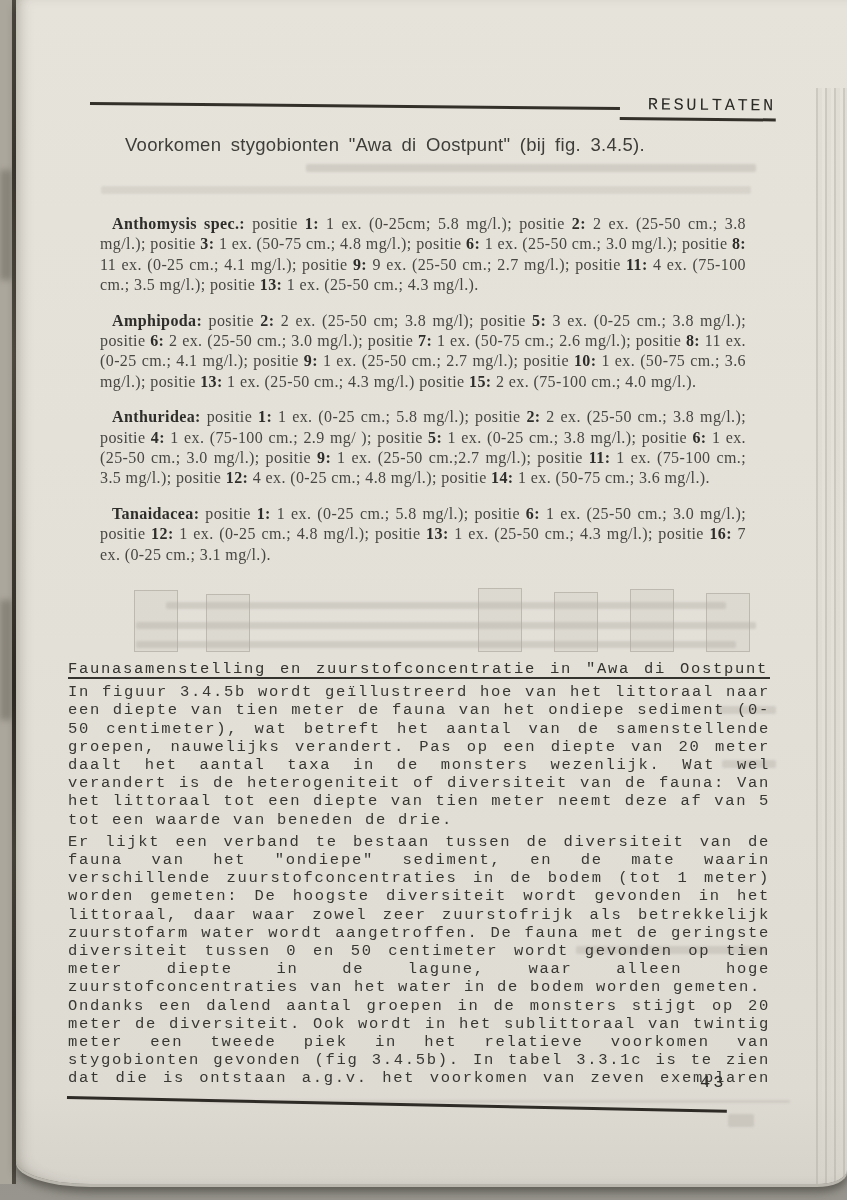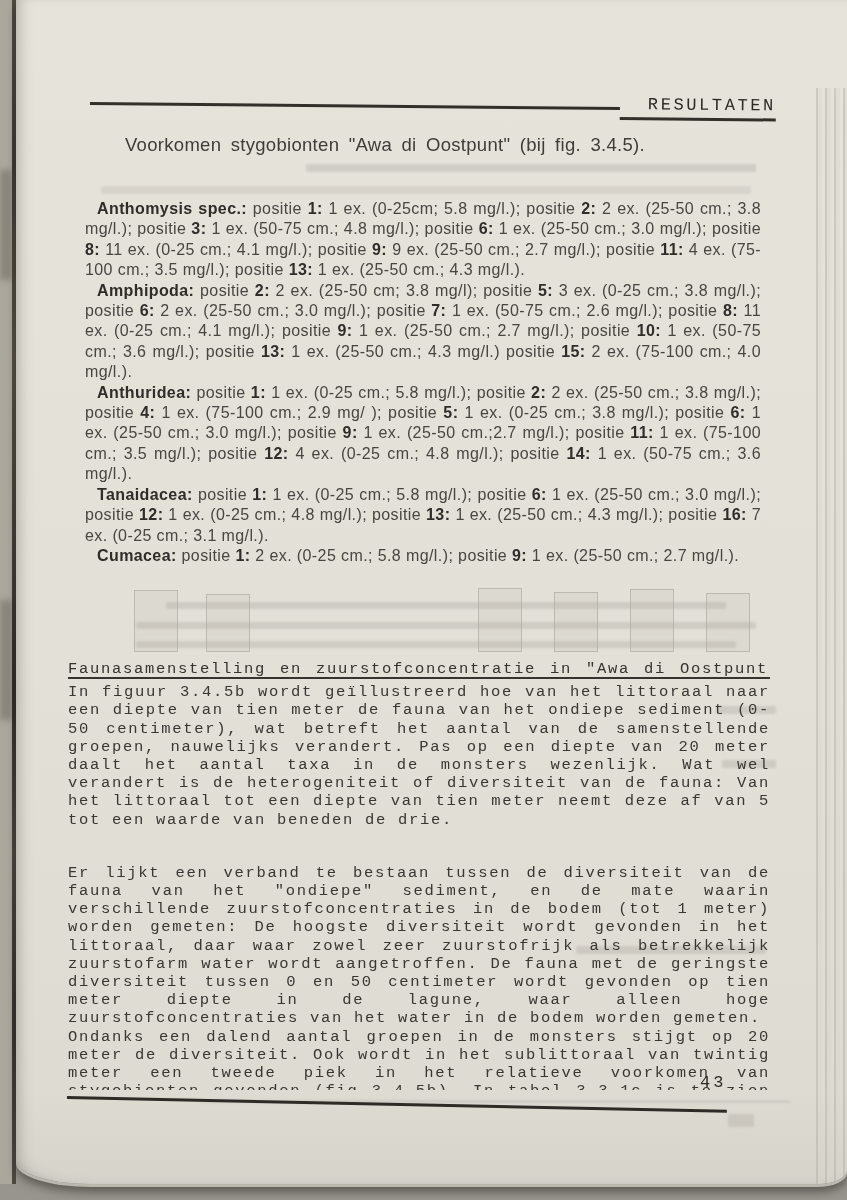--- a/index.html
+++ b/index.html
@@ -62,34 +62,34 @@
   .title{
     position:absolute;left:109px;top:134px;margin:0;
     font-size:18.5px;font-weight:400;color:#3e3d38;word-spacing:4px;letter-spacing:.3px;
   }
   
   .species{
     position:absolute;left:69px;top:199px;width:676px;
     font-size:16px;line-height:20.4px;letter-spacing:.4px;
     color:#474641;text-align:justify;
   }
-  .species p{margin:0;text-indent:12px;}
+  .species p{margin:15px;text-indent:12px;font-family:Liberation Serif, serif;}
   .species .bold{font-weight:700;color:#2e2d29;}
   
   .section{
     position:absolute;left:52px;top:660px;width:702px;height:430px;overflow:hidden;
     font-family:"Liberation Mono",monospace;font-size:15.5px;line-height:18.2px;
     letter-spacing:1.7px;color:#383732;
   }
   .section-heading{
     text-decoration:underline;text-underline-offset:4px;text-decoration-thickness:1.5px;
     word-spacing:3px;margin-bottom:5px;white-space:nowrap;color:#34332e;
   }
   .tw-para{margin:0;text-align:justify;}
-  .tw-para:first-child{margin-bottom:35px;}
+  .tw-para:first-child{margin-bottom:4px;}
   
   .footer-rule{
     position:absolute;left:51px;top:1096px;width:660px;height:3px;background:#2e2b26;
     transform:rotate(1.2deg);transform-origin:left top;
   }
   .page-number{
     position:absolute;left:684px;top:1073px;
     font-family:"Liberation Mono",monospace;font-size:17px;letter-spacing:3px;color:#2c2b26;
   }
 </style>
@@ -125,21 +125,20 @@
   <div class="header-rule"></div>
   <div class="running-header">RESULTATEN</div>
 
   <h1 class="title">Voorkomen stygobionten "Awa di Oostpunt" (bij fig. 3.4.5).</h1>
 
   <div class="species">
       <p><span class="bold">Anthomysis spec.:</span><span> positie </span><span class="bold">1:</span><span> 1 ex. (0-25cm; 5.8 mg/l.); positie </span><span class="bold">2:</span><span> 2 ex. (25-50 cm.; 3.8 mg/l.); positie </span><span class="bold">3:</span><span> 1 ex. (50-75 cm.; 4.8 mg/l.); positie </span><span class="bold">6:</span><span> 1 ex. (25-50 cm.; 3.0 mg/l.); positie </span><span class="bold">8:</span><span> 11 ex. (0-25 cm.; 4.1 mg/l.); positie </span><span class="bold">9:</span><span> 9 ex. (25-50 cm.; 2.7 mg/l.); positie </span><span class="bold">11:</span><span> 4 ex. (75-100 cm.; 3.5 mg/l.); positie </span><span class="bold">13:</span><span> 1 ex. (25-50 cm.; 4.3 mg/l.).</span></p>
       <p><span class="bold">Amphipoda:</span><span> positie </span><span class="bold">2:</span><span> 2 ex. (25-50 cm; 3.8 mg/l); positie </span><span class="bold">5:</span><span> 3 ex. (0-25 cm.; 3.8 mg/l.); positie </span><span class="bold">6:</span><span> 2 ex. (25-50 cm.; 3.0 mg/l.); positie </span><span class="bold">7:</span><span> 1 ex. (50-75 cm.; 2.6 mg/l.); positie </span><span class="bold">8:</span><span> 11 ex. (0-25 cm.; 4.1 mg/l.); positie </span><span class="bold">9:</span><span> 1 ex. (25-50 cm.; 2.7 mg/l.); positie </span><span class="bold">10:</span><span> 1 ex. (50-75 cm.; 3.6 mg/l.); positie </span><span class="bold">13:</span><span> 1 ex. (25-50 cm.; 4.3 mg/l.) positie </span><span class="bold">15:</span><span> 2 ex. (75-100 cm.; 4.0 mg/l.).</span></p>
       <p><span class="bold">Anthuridea:</span><span> positie </span><span class="bold">1:</span><span> 1 ex. (0-25 cm.; 5.8 mg/l.); positie </span><span class="bold">2:</span><span> 2 ex. (25-50 cm.; 3.8 mg/l.); positie </span><span class="bold">4:</span><span> 1 ex. (75-100 cm.; 2.9 mg/ ); positie </span><span class="bold">5:</span><span> 1 ex. (0-25 cm.; 3.8 mg/l.); positie </span><span class="bold">6:</span><span> 1 ex. (25-50 cm.; 3.0 mg/l.); positie </span><span class="bold">9:</span><span> 1 ex. (25-50 cm.;2.7 mg/l.); positie </span><span class="bold">11:</span><span> 1 ex. (75-100 cm.; 3.5 mg/l.); positie </span><span class="bold">12:</span><span> 4 ex. (0-25 cm.; 4.8 mg/l.); positie </span><span class="bold">14:</span><span> 1 ex. (50-75 cm.; 3.6 mg/l.).</span></p>
       <p><span class="bold">Tanaidacea:</span><span> positie </span><span class="bold">1:</span><span> 1 ex. (0-25 cm.; 5.8 mg/l.); positie </span><span class="bold">6:</span><span> 1 ex. (25-50 cm.; 3.0 mg/l.); positie </span><span class="bold">12:</span><span> 1 ex. (0-25 cm.; 4.8 mg/l.); positie </span><span class="bold">13:</span><span> 1 ex. (25-50 cm.; 4.3 mg/l.); positie </span><span class="bold">16:</span><span> 7 ex. (0-25 cm.; 3.1 mg/l.).</span></p>
-      <p><span class="bold">Cumacea:</span><span> positie </span><span class="bold">1:</span><span> 2 ex. (0-25 cm.; 5.8 mg/l.); positie </span><span class="bold">9:</span><span> 1 ex. (25-50 cm.; 2.7 mg/l.).</span></p>
     </div>
 
   <div class="section">
     <div class="section-heading">Faunasamenstelling en zuurstofconcentratie in "Awa di Oostpunt".</div>
     <div>
         <p class="tw-para">In figuur 3.4.5b wordt geïllustreerd hoe van het littoraal naar een diepte van tien meter de fauna van het ondiepe sediment (0-50 centimeter), wat betreft het aantal van de samenstellende groepen, nauwelijks verandert. Pas op een diepte van 20 meter daalt het aantal taxa in de monsters wezenlijk. Wat wel verandert is de heterogeniteit of diversiteit van de fauna: Van het littoraal tot een diepte van tien meter neemt deze af van 5 tot een waarde van beneden de drie.</p>
         <p class="tw-para">Er lijkt een verband te bestaan tussen de diversiteit van de fauna van het "ondiepe" sediment, en de mate waarin verschillende zuurstofconcentraties in de bodem (tot 1 meter) worden gemeten: De hoogste diversiteit wordt gevonden in het littoraal, daar waar zowel zeer zuurstofrijk als betrekkelijk zuurstofarm water wordt aangetroffen. De fauna met de geringste diversiteit tussen 0 en 50 centimeter wordt gevonden op tien meter diepte in de lagune, waar alleen hoge zuurstofconcentraties van het water in de bodem worden gemeten.</p>
         <p class="tw-para">Ondanks een dalend aantal groepen in de monsters stijgt op 20 meter de diversiteit. Ook wordt in het sublittoraal van twintig meter een tweede piek in het relatieve voorkomen van stygobionten gevonden (fig 3.4.5b). In tabel 3.3.1c is te zien dat die is ontstaan a.g.v. het voorkomen van zeven exemplaren blinde</p>
       </div>
   </div>

